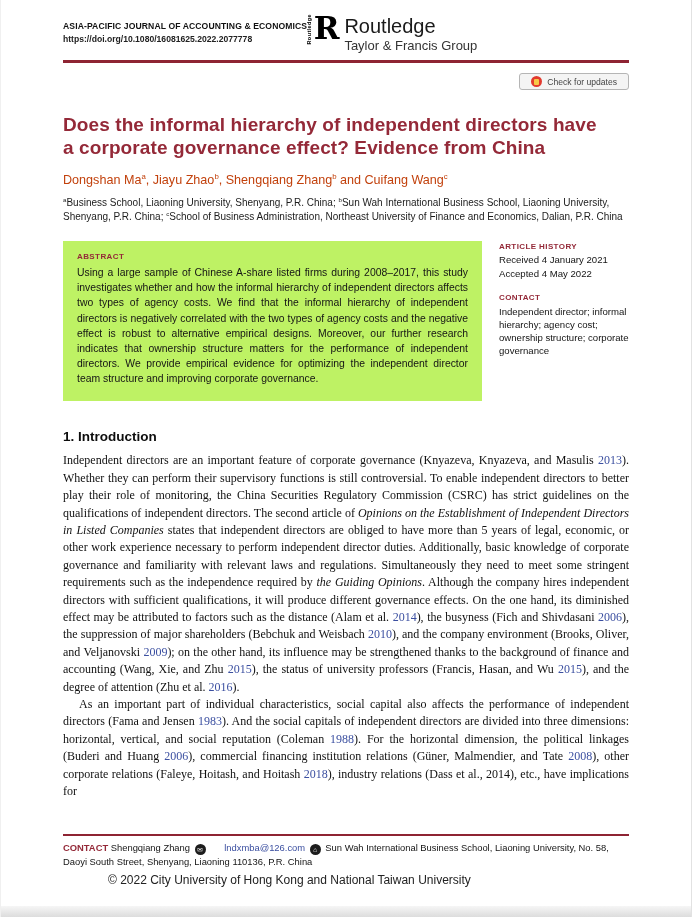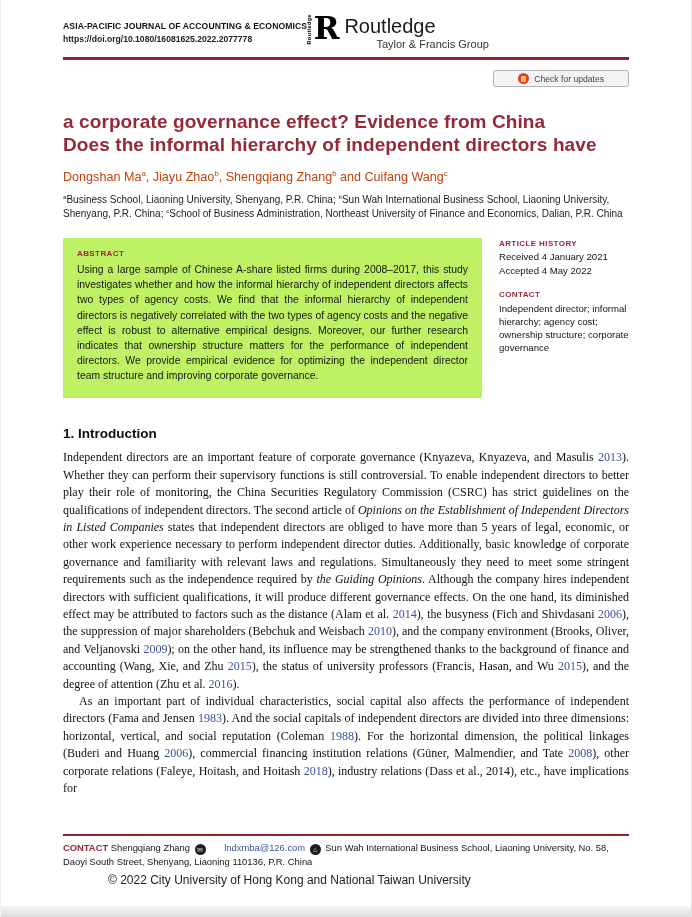--- a/index.html
+++ b/index.html
@@ -17,26 +17,26 @@
   .journal-block{font-size:8.6px;line-height:1.5;padding-top:6px;}
   .journal-name{font-weight:bold;letter-spacing:0.1px;}
   .journal-doi{font-weight:bold;color:#222;text-decoration:none;}
   .logo-block{display:flex;align-items:flex-start;gap:5px;}
   .logo-mark{display:flex;align-items:stretch;gap:1px;}
   .logo-vertical{writing-mode:vertical-rl;transform:rotate(180deg);
     font-size:5.5px;font-weight:bold;letter-spacing:0.4px;color:#000;line-height:1;}
   .logo-r{font-family:"DejaVu Serif",serif;font-weight:bold;font-size:31px;line-height:0.95;color:#000;}
   .logo-text{padding-top:2px;}
   .logo-brand{font-size:20px;color:#1a1a1a;line-height:1;}
-  .logo-tagline{font-size:11px;color:#333;margin-top:2px;margin-left:32px;}
+  .logo-tagline{font-size:13px;color:#333;margin-top:2px;}
   .rule{border:none;border-top:3px solid #8e2433;margin:7px 0 0 0;}
   
   .badge-row{text-align:right;margin-top:10px;}
   .badge{display:inline-flex;align-items:center;gap:5px;border:1px solid #b5b5b5;
-    background:#f4f4f4;border-radius:3px;padding:2px 24px;font-size:8.6px;color:#444;cursor:pointer;}
+    background:#f4f4f4;border-radius:3px;padding:2px 11px;font-size:8.6px;color:#444;cursor:pointer;}
   .crossmark{width:11px;height:11px;border-radius:50%;background:#e23a2e;position:relative;flex:0 0 auto;}
   .crossmark::after{content:"";position:absolute;left:2.5px;top:3px;width:5px;height:5.5px;
     background:#f7c948;border-radius:1px;}
   
   .title{margin-top:23px;color:#942938;font-size:19px;font-weight:bold;line-height:1.2;letter-spacing:0.1px;}
   .authors{margin-top:13px;font-size:12.6px;color:#c2410c;}
   .affiliations{margin-top:9px;font-size:10px;line-height:1.42;color:#1c1c1c;}
   .seg-sup{font-size:0.62em;vertical-align:super;line-height:0;}
   .seg-i{font-style:italic;}
   .seg-cite{color:#3b4fa0;cursor:pointer;}
@@ -88,22 +88,22 @@
   <hr class="rule">
 
   <div class="badge-row">
     <span class="badge">
       <span class="crossmark"></span>
       <span>Check for updates</span>
     </span>
   </div>
 
   <div class="title">
+    <div>Does the informal hierarchy of independent directors have</div>
     <div>a corporate governance effect? Evidence from China</div>
-    <div>Does the informal hierarchy of independent directors have</div>
   </div>
   <div class="authors"><span>Dongshan Ma</span><span class="seg-sup">a</span><span>, Jiayu Zhao</span><span class="seg-sup">b</span><span>, Shengqiang Zhang</span><span class="seg-sup">b</span><span> and Cuifang Wang</span><span class="seg-sup">c</span></div>
   <div class="affiliations"><span class="seg-sup">a</span><span>Business School, Liaoning University, Shenyang, P.R. China; </span><span class="seg-sup">b</span><span>Sun Wah International Business School, Liaoning University, Shenyang, P.R. China; </span><span class="seg-sup">c</span><span>School of Business Administration, Northeast University of Finance and Economics, Dalian, P.R. China</span></div>
 
   <div class="abs-row">
     <div class="abstract-box">
       <div class="mini-heading">ABSTRACT</div>
       <div class="abstract-body">Using a large sample of Chinese A-share listed firms during 2008–2017, this study investigates whether and how the informal hierarchy of independent directors affects two types of agency costs. We find that the informal hierarchy of independent directors is negatively correlated with the two types of agency costs and the negative effect is robust to alternative empirical designs. Moreover, our further research indicates that ownership structure matters for the performance of independent directors. We provide empirical evidence for optimizing the independent director team structure and improving corporate governance.</div>
     </div>
     <div class="sidebar">

